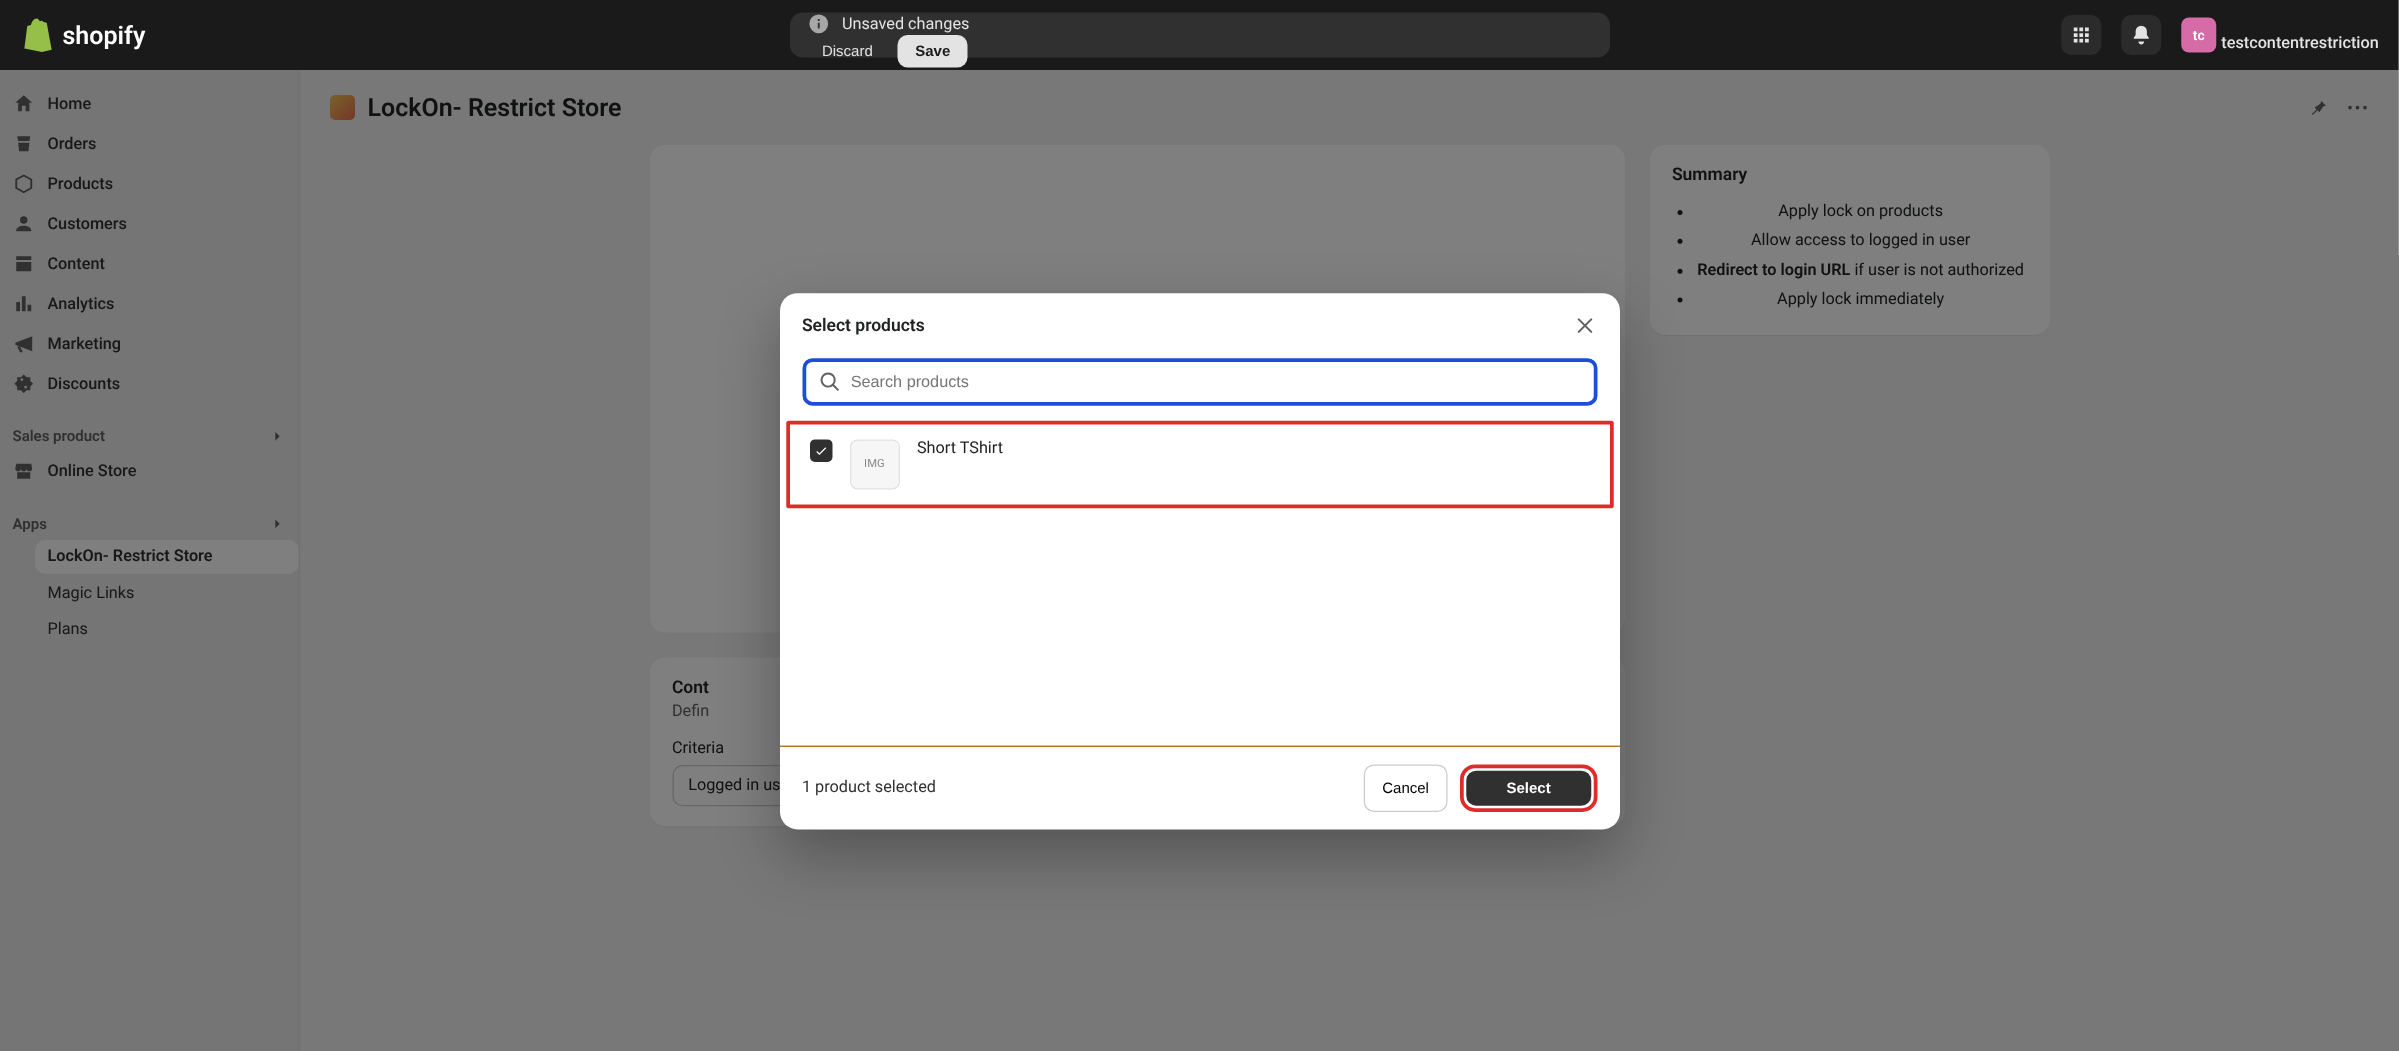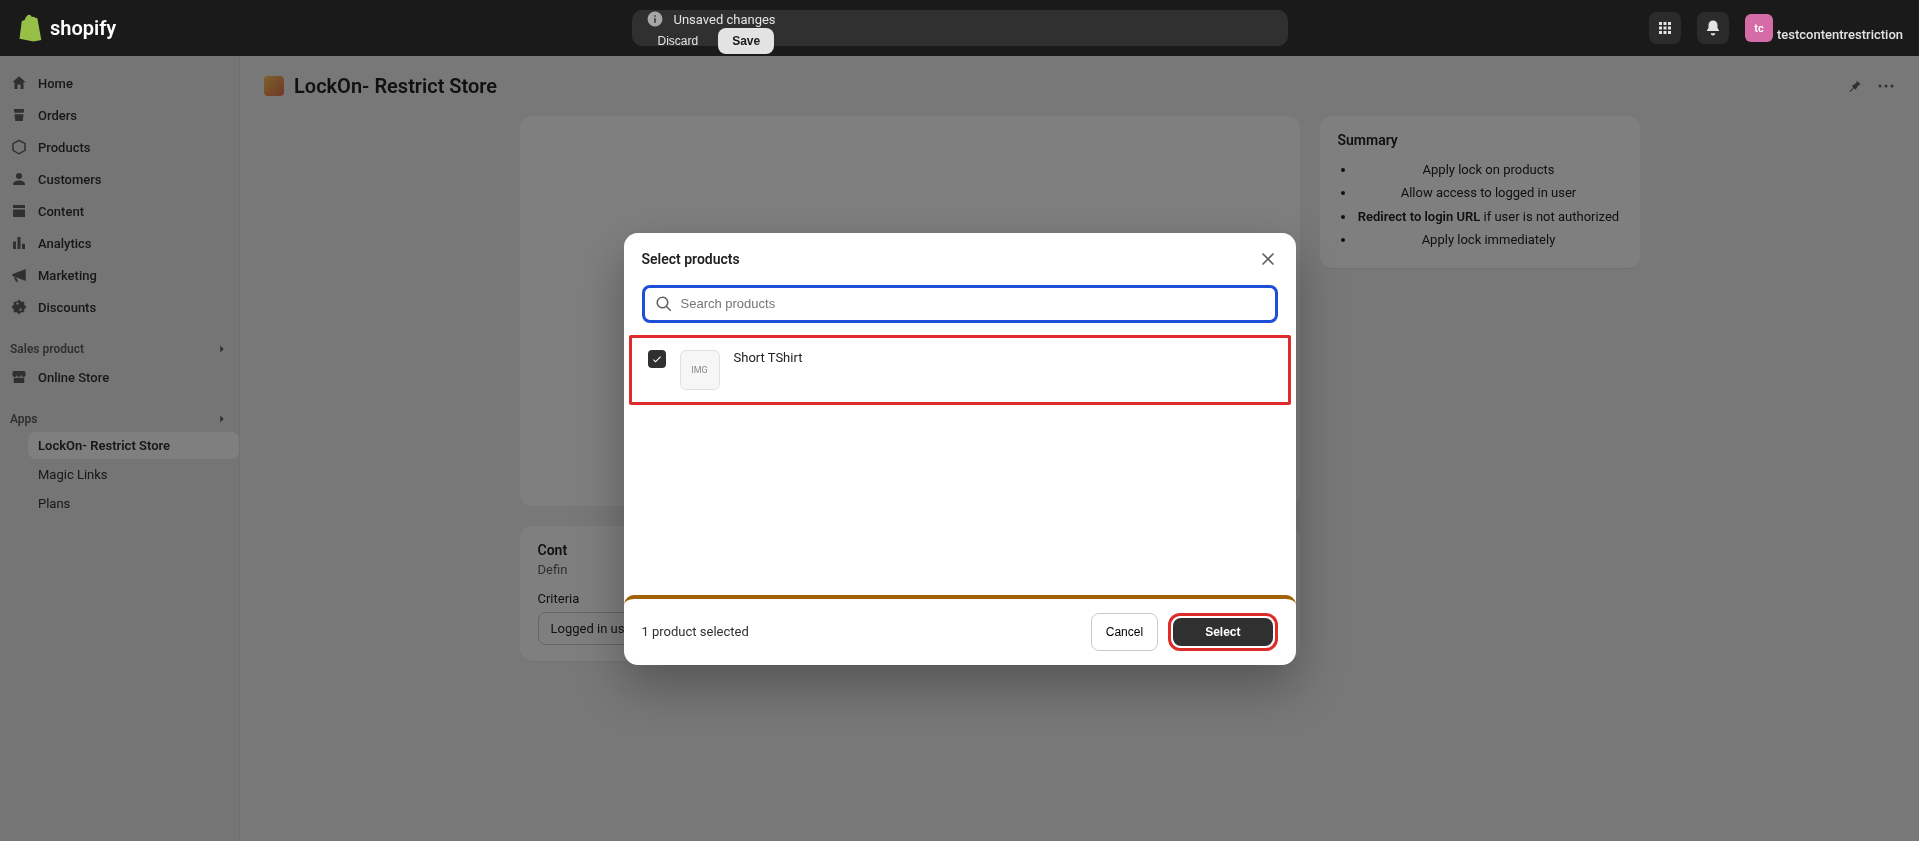--- a/index.html
+++ b/index.html
@@ -182,23 +182,23 @@
     }
     .checkbox svg { width: 12px; height: 12px; fill: #fff; }
     .prod-thumb {
       width: 40px; height: 40px; border: 1px solid #e1e1e1; border-radius: 6px;
       background: #f6f6f7; display: flex; align-items: center; justify-content: center;
       font-size: 9px; color: #8a8a8a; flex-shrink: 0;
     }
     .product-name { font-size: 13px; }
 
     .modal-footer {
-      border-top: 4px solid #a16207;
+      border-top: 1px solid #a16207;
       padding: 14px 18px;
-      display: flex; align-items: center; justify-content: space-between; border-radius: 10px;
+      display: flex; align-items: center; justify-content: space-between;
     }
     .selected-label { font-size: 13px; color: #303030; }
     .footer-actions { display: flex; gap: 10px; }
     .btn-cancel {
       background: #fff; border: 1px solid #c9cccf; border-radius: 8px;
       padding: 7px 14px; font-size: 12px; cursor: pointer;
     }
     .btn-select-wrap {
       border: 3px solid #e02b2b; border-radius: 12px; padding: 2px;
     }

